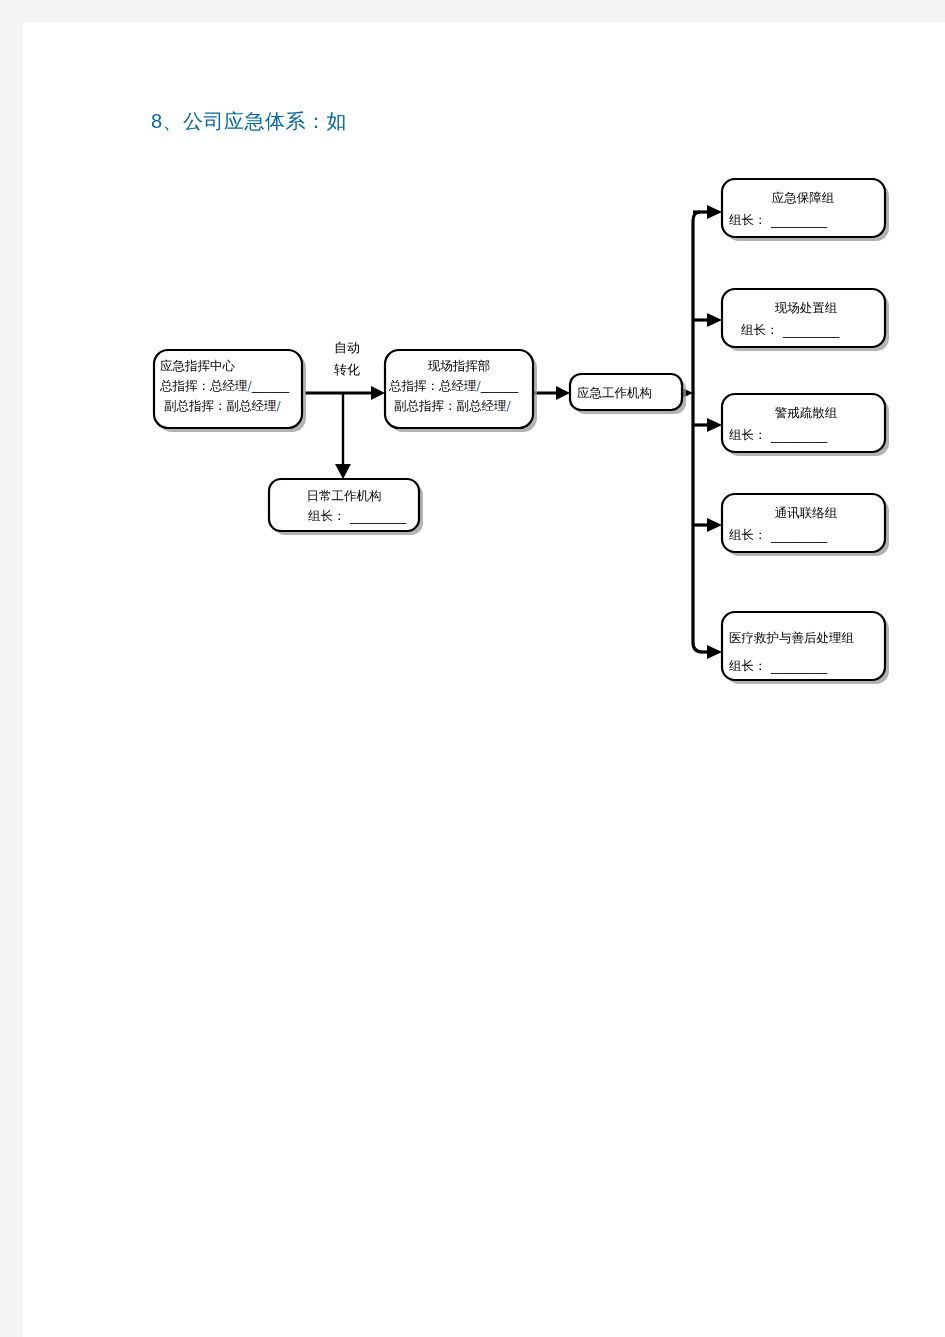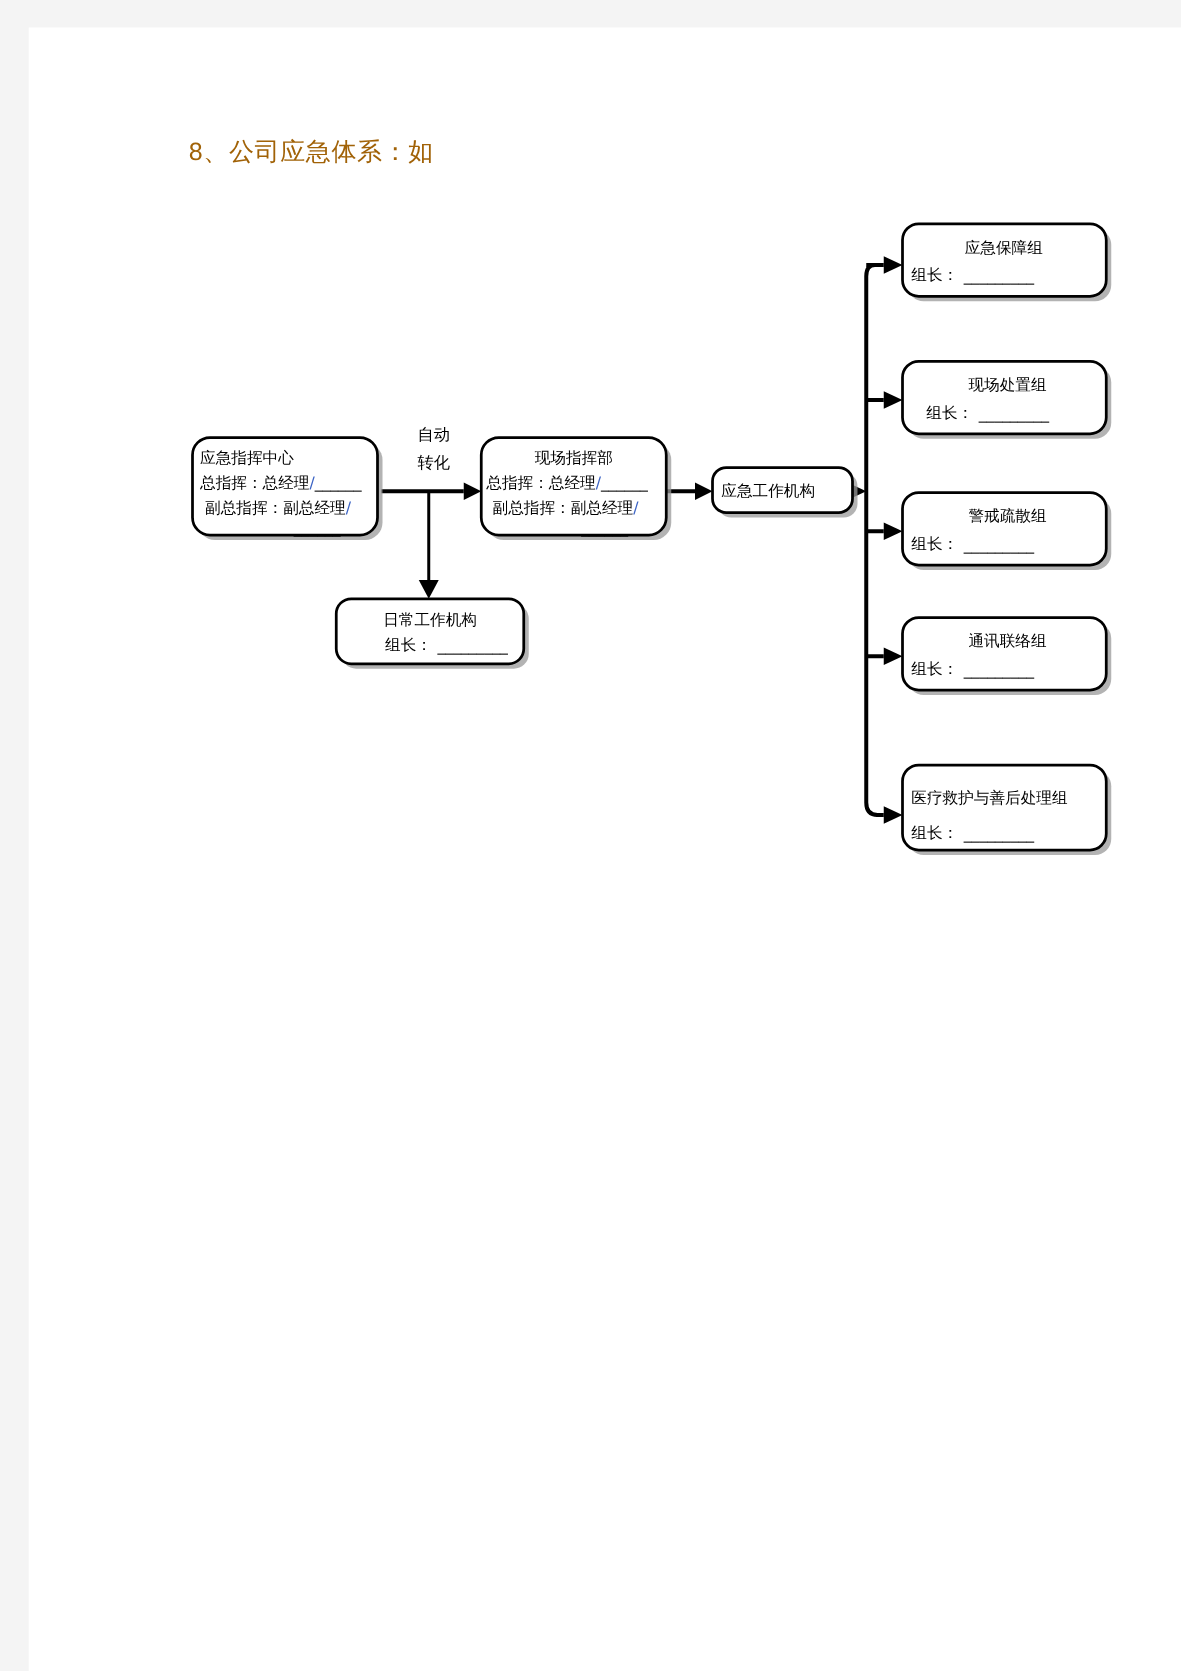--- a/index.html
+++ b/index.html
@@ -20,21 +20,21 @@
     width: 922px;
     height: 1315px;
     background: #ffffff;
     overflow: hidden;
   }
   #heading {
     position: absolute;
     left: 128px;
     top: 86px;
     font-size: 20px;
-    color: #a16207;
+    color: #0369a1;
     letter-spacing: 0.5px;
     white-space: nowrap;
   }
   #diagram {
     position: absolute;
     left: 0;
     top: 0;
   }
   .box-rect {
     fill: #ffffff;

